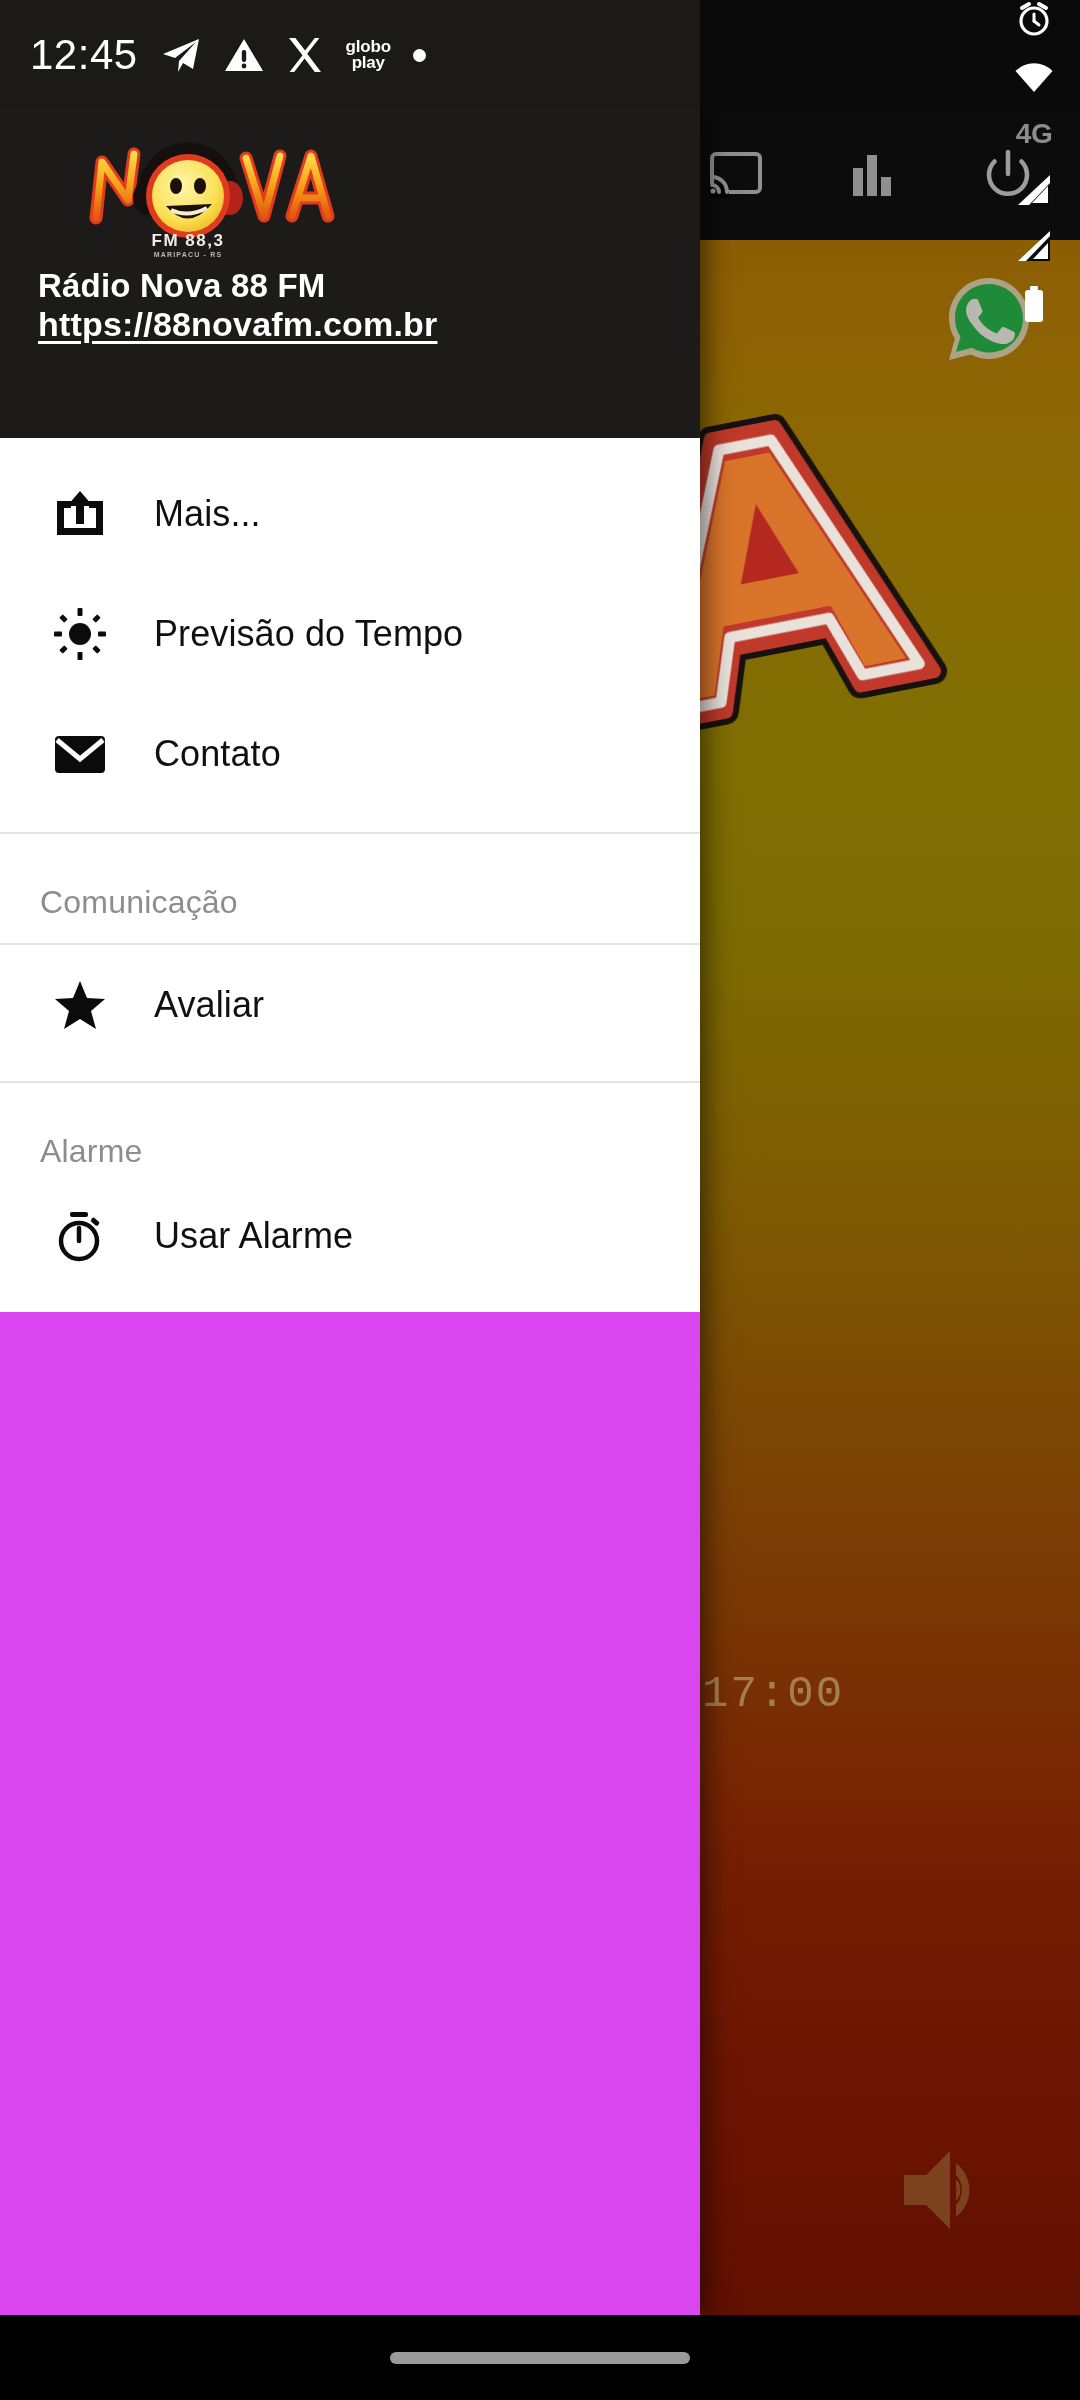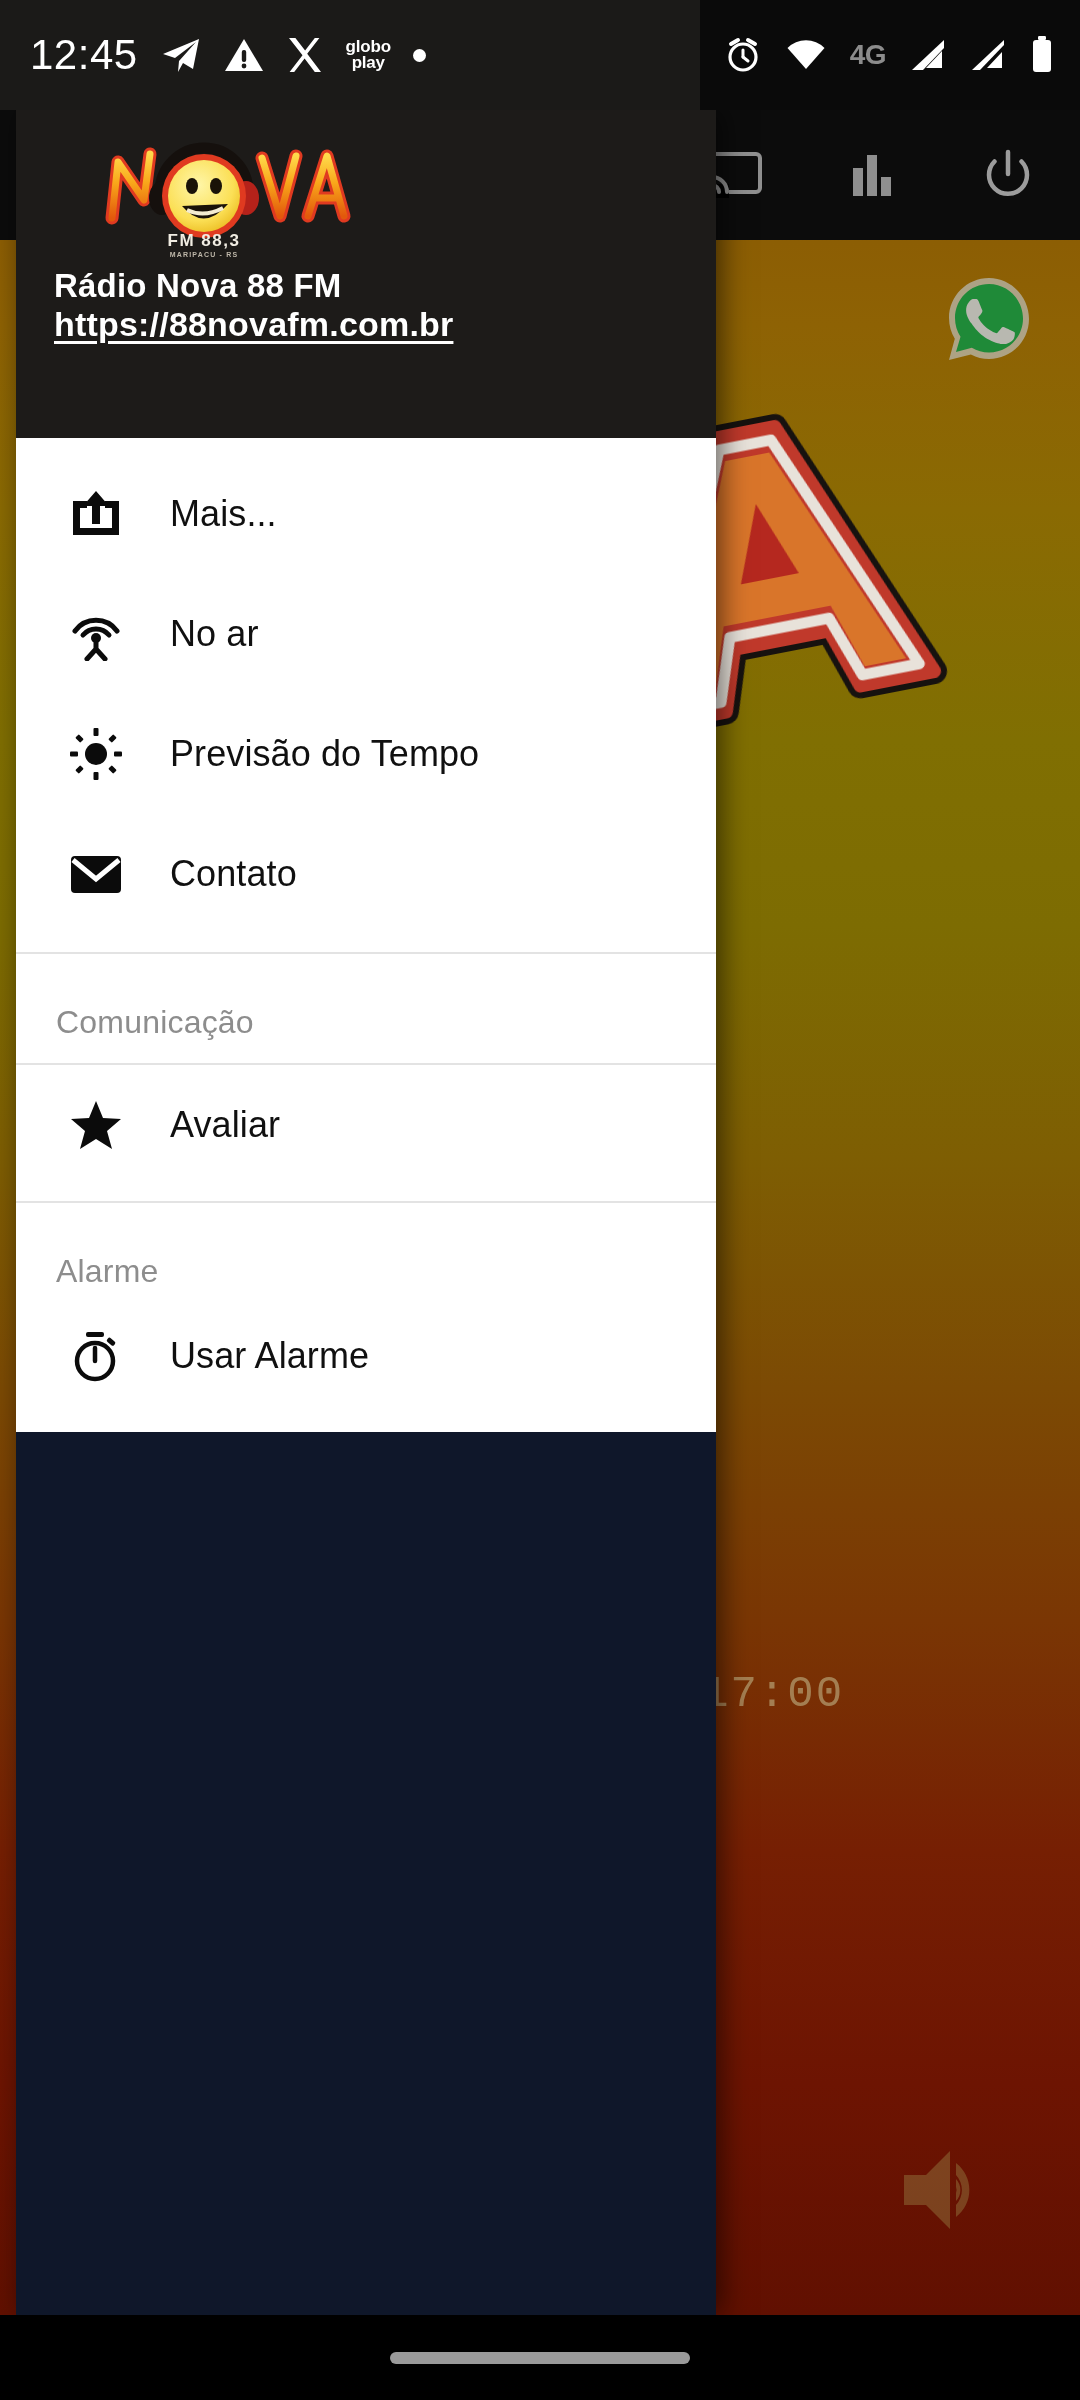--- a/index.html
+++ b/index.html
@@ -72,28 +72,28 @@
   .sb-left { position:relative; display:flex; align-items:center; gap:22px; z-index:2; }
   .sb-clock { color:#fff; font-size:42px; font-weight:400; letter-spacing:0.5px; }
   .sb-ic { display:flex; align-items:center; justify-content:center; }
   .globo {
     color:#fff; font-size:17px; font-weight:700; line-height:0.95;
     text-align:center; letter-spacing:-0.2px;
   }
   .sb-dot { width:13px; height:13px; border-radius:50%; background:#fff; }
   .sb-right {
     position:absolute; right:26px; top:0; height:110px; z-index:2;
-    display:flex; align-items:center; gap:24px;
+    display:flex; align-items:center; gap:24px;flex-direction:column;
   }
   .sb-4g { color:#8c8c8c; font-size:28px; font-weight:700; letter-spacing:-0.5px; }
 
   
   .drawer {
-    position:absolute; left:16px; top:110px; width:700px; height:2205px;
-    background:#0f172a; z-index:30;
+    position:absolute; left:0; top:110px; width:700px; height:2205px;
+    background:#d946ef; z-index:30;
     box-shadow:6px 0 26px rgba(0,0,0,0.55);
   }
   .drawer-header {
     width:700px; height:328px; background:#1d1b19;
     padding:18px 38px 0 38px;
     display:flex; flex-direction:column; justify-content:flex-start;
   }
   .logo-wrap { width:280px; height:130px; margin-left:28px; margin-top:2px; }
   .logo-wrap svg { display:block; }
   .hdr-title {
@@ -320,31 +320,20 @@
         <div class="mi">
           <span class="mi-ic">
             <svg width="54" height="54" viewBox="0 0 54 54">
               <path d="M4 14 L4 48 L50 48 L50 14 L36 14 L36 21 L43 21 L43 41 L11 41 L11 21 L18 21 L18 14 Z" fill="#0b0b0b"></path>
               <path d="M27 4 L40 19 L31 19 L31 37 L23 37 L23 19 L14 19 Z" fill="#0b0b0b"></path>
             </svg>
           </span>
           <span class="mi-label">Mais...</span>
         </div>
 
-        <div class="mi">
-          <span class="mi-ic">
-            <svg width="54" height="54" viewBox="0 0 54 54">
-              <path d="M6 24 A26 26 0 0 1 48 24" fill="none" stroke="#0b0b0b" stroke-width="5" stroke-linecap="round"></path>
-              <path d="M14 28 A17 17 0 0 1 40 28" fill="none" stroke="#0b0b0b" stroke-width="5" stroke-linecap="round"></path>
-              <circle cx="27" cy="31" r="5" fill="#0b0b0b"></circle>
-              <path d="M27 34 L27 42 M27 42 L18 52 M27 42 L36 52" stroke="#0b0b0b" stroke-width="5" stroke-linecap="round" fill="none"></path>
-            </svg>
-          </span>
-          <span class="mi-label">No ar</span>
-        </div>
 
         <div class="mi">
           <span class="mi-ic">
             <svg width="54" height="54" viewBox="0 0 54 54">
               <circle cx="27" cy="27" r="11" fill="#0b0b0b"></circle>
               <g fill="#0b0b0b">
                 <rect x="24.5" y="1" width="5" height="8" rx="1"></rect>
                 <rect x="24.5" y="45" width="5" height="8" rx="1"></rect>
                 <rect x="1" y="24.5" width="8" height="5" rx="1"></rect>
                 <rect x="45" y="24.5" width="8" height="5" rx="1"></rect>

